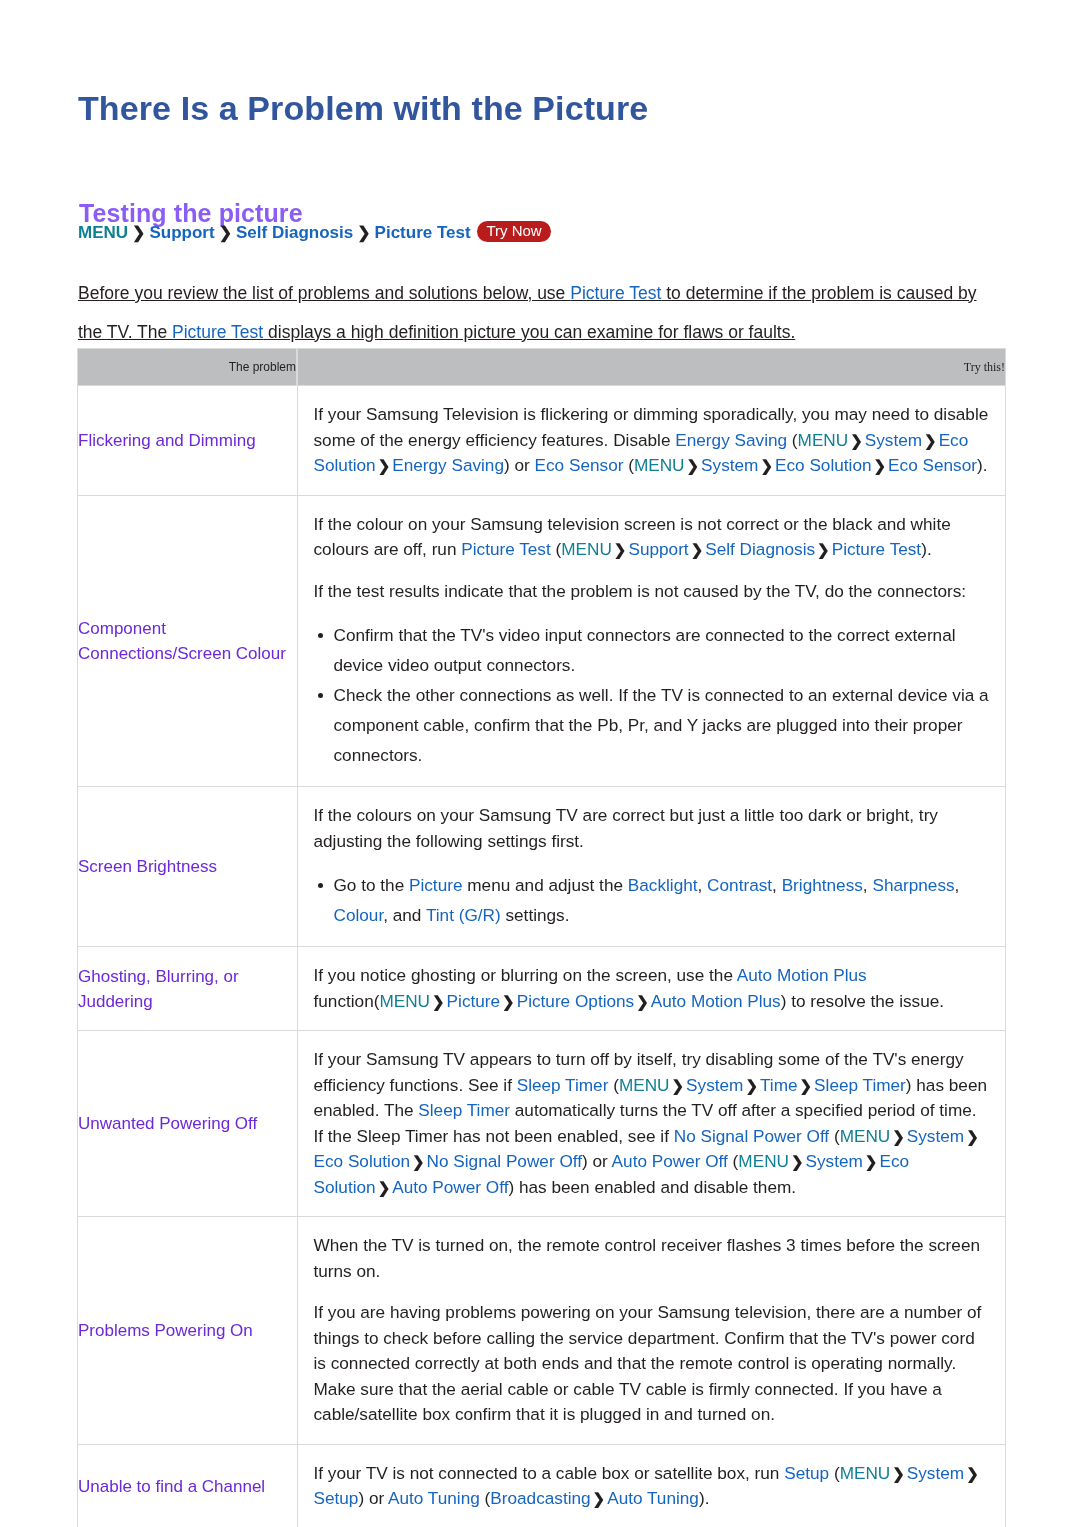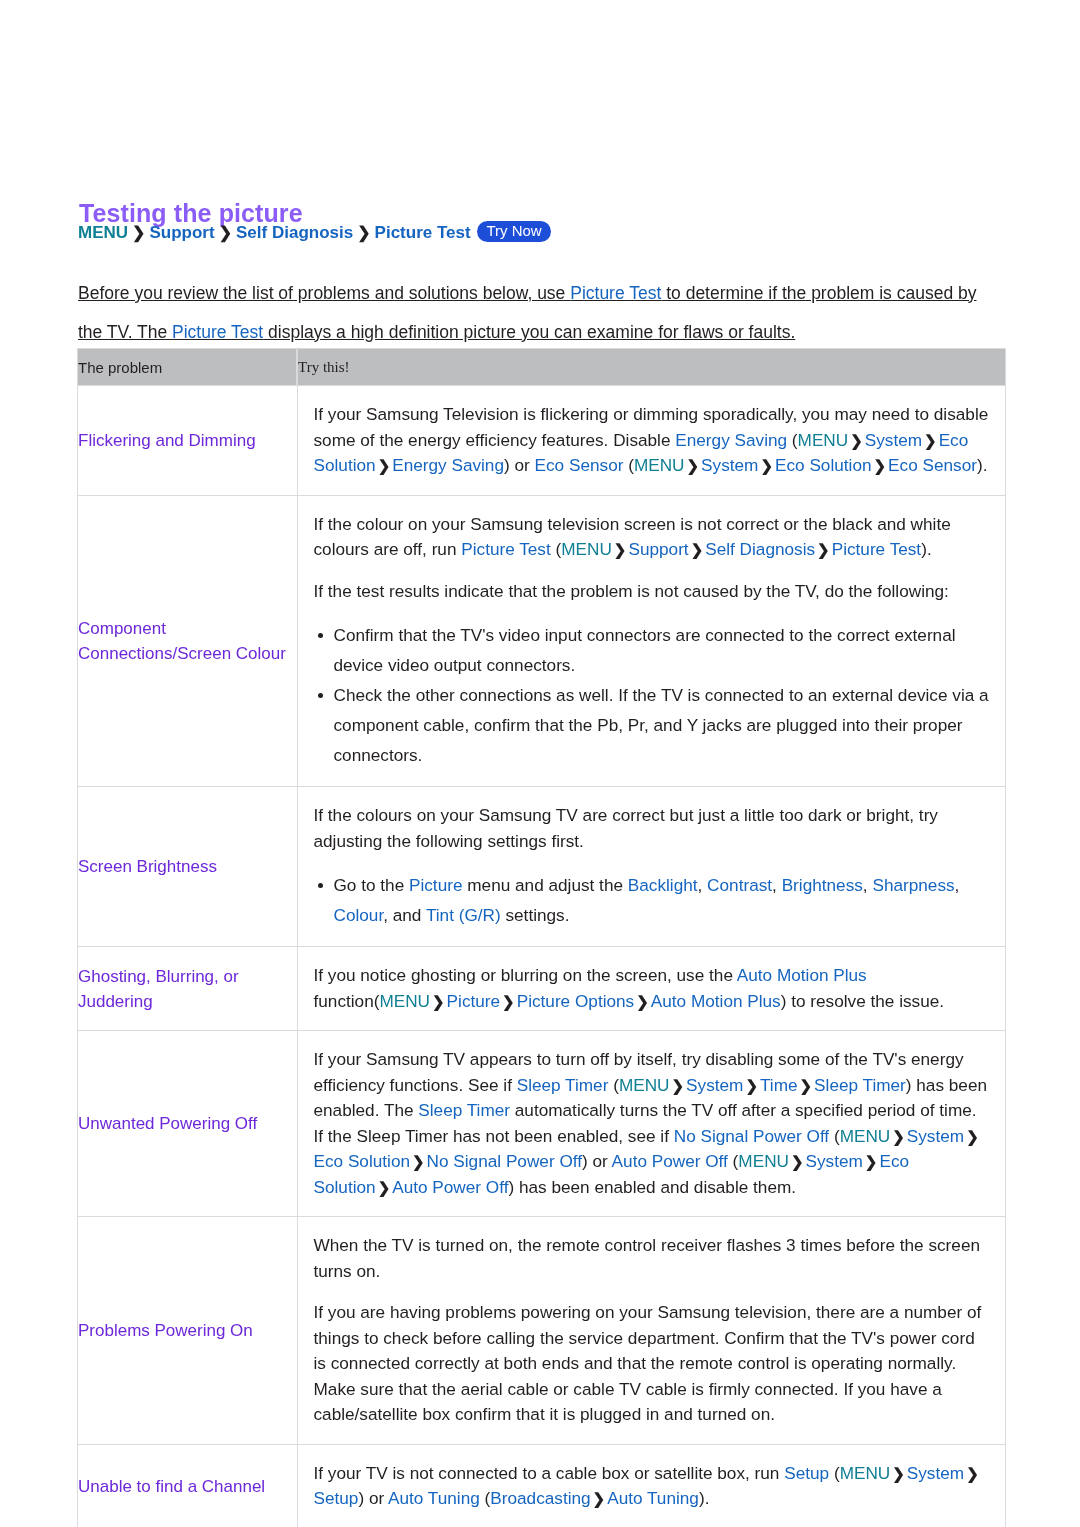--- a/index.html
+++ b/index.html
@@ -57,21 +57,21 @@
   .bc-menu   { color: #0f7f93; }
   .bc-item   { color: #1565c0; }
   .bc-sep    {
     color: #231f20;
     font-weight: bold;
     font-size: 16px;
     padding: 0 4px;
   }
   .try-now {
     display: inline-block;
-    background: #1d4ed8;
+    background: #b91c1c;
     color: #ffffff;
     border-radius: 11px;
     padding: 1px 9px 2px 9px;
     font-size: 15px;
     font-weight: normal;
     line-height: 18px;
     vertical-align: 2px;
     margin-left: 2px;
   }
 
@@ -108,24 +108,24 @@
     table-layout: fixed;
   }
   table.faq th, table.faq td {
     border: 1px solid #d9dadb;
     vertical-align: middle;
     padding: 0;
   }
   table.faq thead th {
     background: #bcbec0;
     color: #231f20;
-    font-size: 15px;
+    font-size: 12px;
     font-weight: normal;
     height: 36px;
-    text-align: left;
+    text-align: right;
     border-color: #d9dadb;
   }
   thead th.th-prob { width: 218px; border-right: 2px solid #ffffff; }
   thead th.th-try  { width: 707px; font-family: Liberation Serif, serif; }
 
   td.c-problem {
     width: 218px;
     font-size: 17px;
     line-height: 25px;
     color: #6d28d9;
@@ -160,20 +160,21 @@
     height: 5px;
     border-radius: 50%;
     background: #231f20;
   }
 </style>
 </head>
 <body>
 
 <div class="page">
 
+  <h1 class="page-title">There Is a Problem with the Picture</h1>
 
   <h2 class="section-title">Testing the picture</h2>
 
   <div class="breadcrumb">
     <span class="bc-menu">MENU</span><span class="bc-sep">❯</span><span class="bc-item">Support</span><span class="bc-sep">❯</span><span class="bc-item">Self Diagnosis</span><span class="bc-sep">❯</span><span class="bc-item">Picture Test</span> <span class="try-now">Try Now</span>
   </div>
 
   <p class="intro"><span>Before you review the list of problems and solutions below, use </span><span class="lnk">Picture Test</span><span> to determine if the problem is caused by the TV. The </span><span class="lnk">Picture Test</span><span> displays a high definition picture you can examine for flaws or faults.</span></p>
 
   <div class="tbl-wrap">
@@ -190,21 +191,21 @@
           <td class="c-problem">Flickering and Dimming</td>
           <td class="c-answer">
             <p><span>If your Samsung Television is flickering or dimming sporadically, you may need to disable some of the energy efficiency features. Disable </span><span class="lnk">Energy Saving</span><span> (</span><span class="lnk-menu">MENU</span><span class="chev">❯</span><span class="lnk">System</span><span class="chev">❯</span><span class="lnk">Eco Solution</span><span class="chev">❯</span><span class="lnk">Energy Saving</span><span>) or </span><span class="lnk">Eco Sensor</span><span> (</span><span class="lnk-menu">MENU</span><span class="chev">❯</span><span class="lnk">System</span><span class="chev">❯</span><span class="lnk">Eco Solution</span><span class="chev">❯</span><span class="lnk">Eco Sensor</span><span>).</span></p>
           </td>
         </tr>
 
         <tr>
           <td class="c-problem">Component Connections/Screen Colour</td>
           <td class="c-answer">
             <p><span>If the colour on your Samsung television screen is not correct or the black and white colours are off, run </span><span class="lnk">Picture Test</span><span> (</span><span class="lnk-menu">MENU</span><span class="chev">❯</span><span class="lnk">Support</span><span class="chev">❯</span><span class="lnk">Self Diagnosis</span><span class="chev">❯</span><span class="lnk">Picture Test</span><span>).</span></p>
-            <p>If the test results indicate that the problem is not caused by the TV, do the following:</p>
+            <p>If the test results indicate that the problem is not caused by the TV, do the connectors:</p>
             <ul class="bul">
               <li>Confirm that the TV's video input connectors are connected to the correct external device video output connectors.</li>
               <li>Check the other connections as well. If the TV is connected to an external device via a component cable, confirm that the Pb, Pr, and Y jacks are plugged into their proper connectors.</li>
             </ul>
           </td>
         </tr>
 
         <tr>
           <td class="c-problem">Screen Brightness</td>
           <td class="c-answer">

